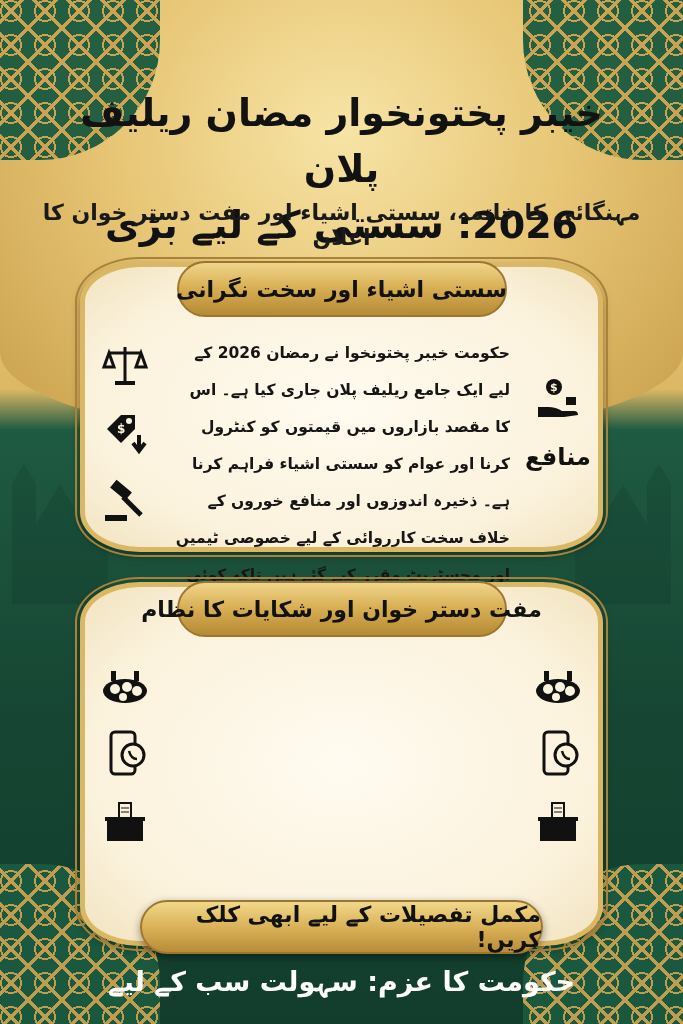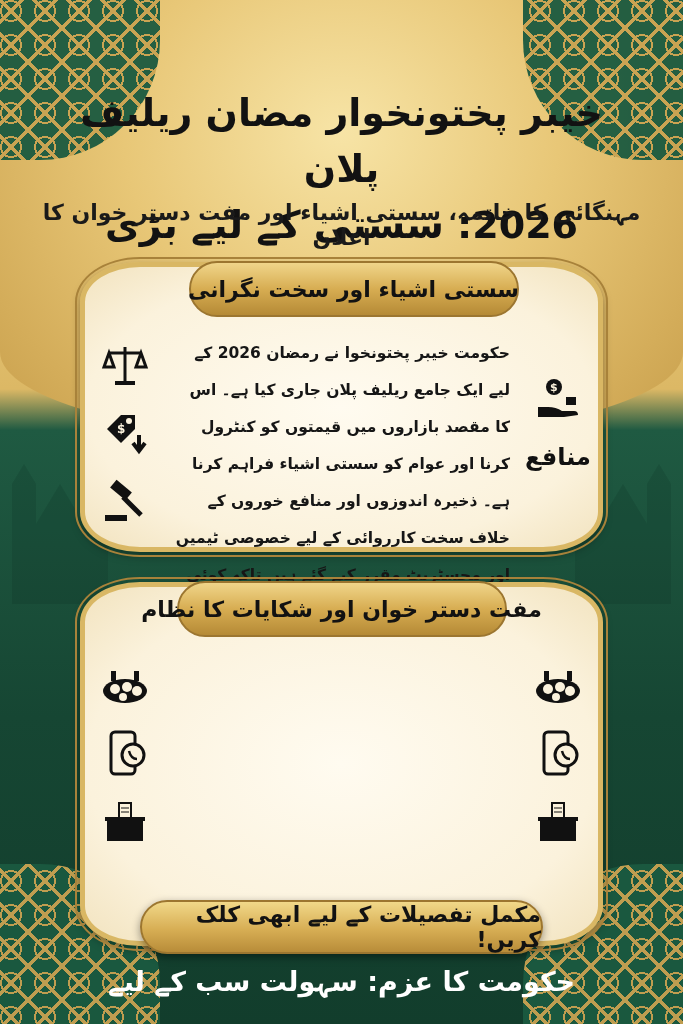--- a/index.html
+++ b/index.html
@@ -69,21 +69,21 @@
   .ribbon {
     position: absolute; left: 50%; transform: translateX(-50%);
     top: -6px; height: 56px;
     background: linear-gradient(180deg, #f0d58a 0%, #d7ad52 50%, #b58a36 100%);
     border-radius: 28px;
     border: 2px solid #9c7630;
     padding: 0 40px; display: flex; align-items: center; justify-content: center;
     direction: rtl; white-space: nowrap;
     font-weight: bold; font-size: 22px; color: #121212;
   }
-  .card1 .ribbon { width: 330px; margin-left: 12px; }
+  .card1 .ribbon { width: 330px; }
   .card2 .ribbon { width: 330px; }
 
   .card-body {
     position: absolute; left: 88px; right: 88px; top: 68px;
     direction: rtl; text-align: right;
     font-size: 15.5px; line-height: 37px; color: #161616; font-weight: bold;
   }
 
   .icon-col {
     position: absolute; top: 72px; width: 60px; display: flex; flex-direction: column;

